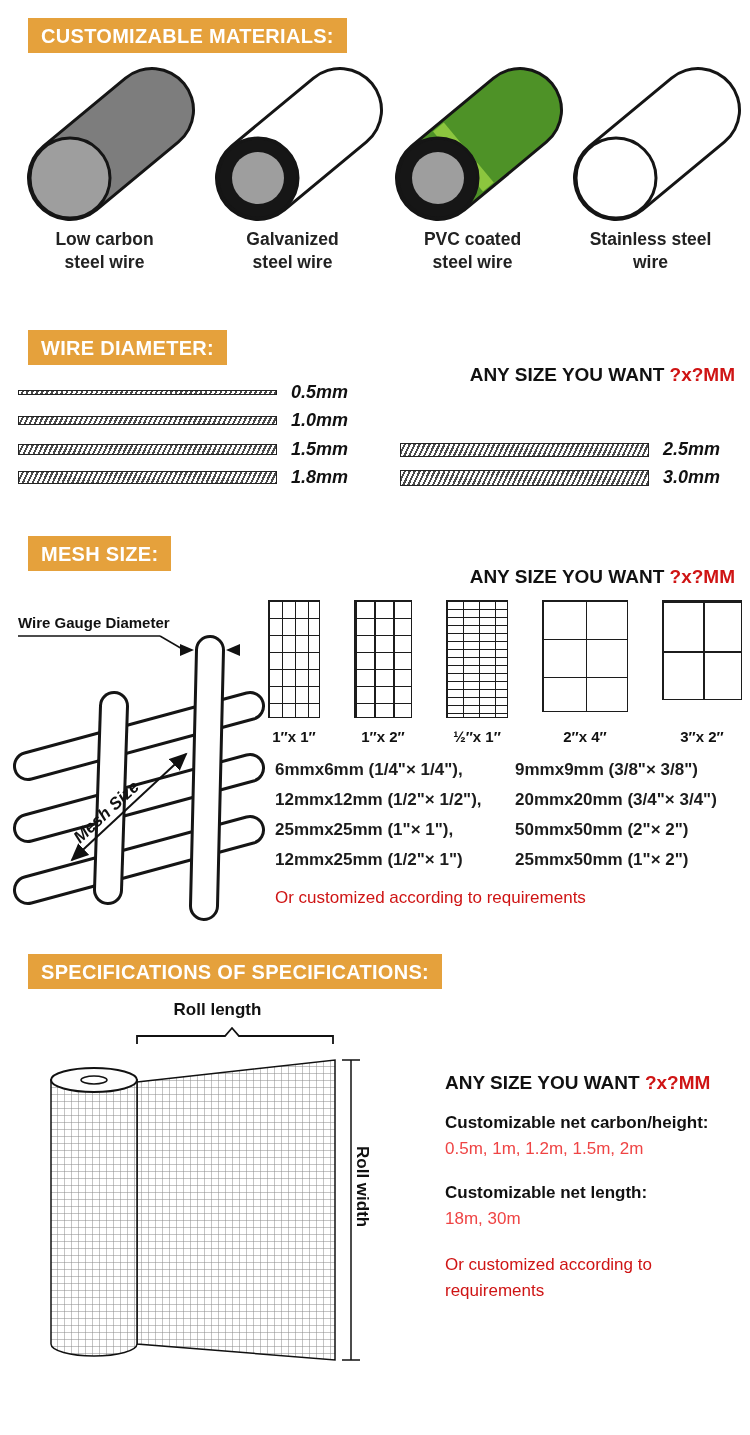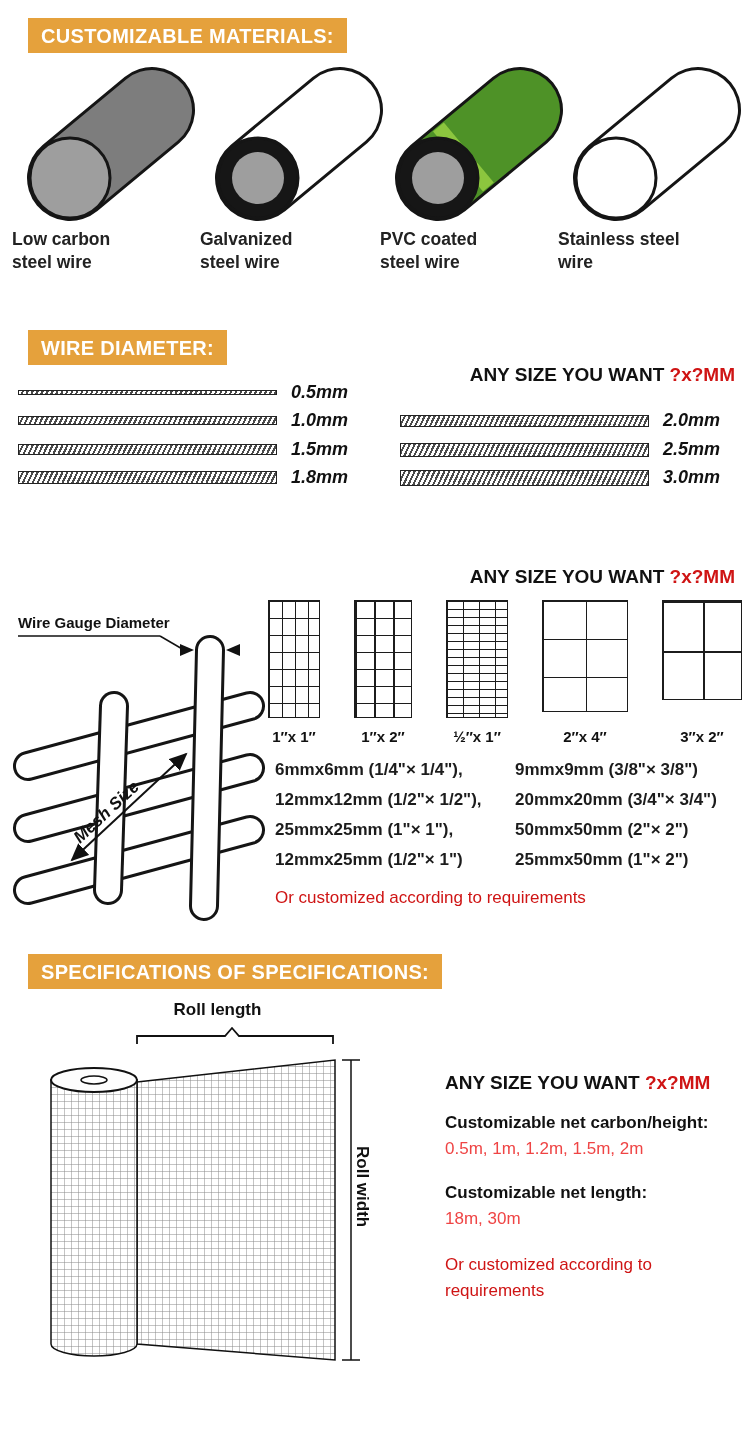--- a/index.html
+++ b/index.html
@@ -6,21 +6,21 @@
   body { font-family:"Liberation Sans", sans-serif; background:#fff; color:var(--text,#1f1f1f); }
   .page { position:relative; width:750px; height:1435px; background:#fff; overflow:hidden; }
 
   .badge { position:absolute; background:var(--accent,#e5a13c); color:#fff; font-weight:700;
            font-size:20px; line-height:1; padding:8px 13px 7px; letter-spacing:.3px; }
 
   .any-size { position:absolute; right:15px; font-weight:700; font-size:19px; color:#111; white-space:nowrap; }
   .any-size.left { right:auto; left:445px; }
   .any-size .red { color:var(--highlight-red,#cf1414); }
 
-  .material { position:absolute; width:185px; text-align:left; }
+  .material { position:absolute; width:185px; text-align:center; }
   .material svg { display:block; margin:0 auto; }
   .material-label { font-weight:700; font-size:17.5px; line-height:1.3; color:#222; margin-top:2px; }
 
   .wire-row { position:absolute; display:flex; align-items:center; }
   .hatch { flex:1; border:1px solid #222;
            background:repeating-linear-gradient(115deg,#fff 0 2.5px,#4a4a4a 2.5px 4.5px); }
   .wire-label { font-weight:700; font-size:18px; margin-left:14px; width:72px; color:#111;font-style:italic; }
 
   .abs { position:absolute; }
   svg text { font-family:"Liberation Sans", sans-serif; }
@@ -131,33 +131,30 @@
   </div>
   <div class="wire-row" style="left:18px;top:439px;width:345px">
     <div class="hatch" style="height:11px"></div>
     <span class="wire-label">1.5mm</span>
   </div>
   <div class="wire-row" style="left:18px;top:467px;width:345px">
     <div class="hatch" style="height:13px"></div>
     <span class="wire-label">1.8mm</span>
   </div>
 
-  <div class="wire-row" style="left:400px;top:410px;width:335px">
-    <div class="hatch" style="height:12px"></div>
-    <span class="wire-label">2.0mm</span>
-  </div>
   <div class="wire-row" style="left:400px;top:439px;width:335px">
     <div class="hatch" style="height:14px"></div>
     <span class="wire-label">2.5mm</span>
   </div>
   <div class="wire-row" style="left:400px;top:467px;width:335px">
     <div class="hatch" style="height:16px"></div>
     <span class="wire-label">3.0mm</span>
   </div>
 
+  <div class="badge" style="left:28px;top:536px">MESH SIZE:</div>
 
   <div class="any-size" style="top:566px">
     <span>ANY SIZE YOU WANT </span><span class="red">?x?MM</span>
   </div>
 
   <svg class="abs" style="left:12px;top:598px" width="258" height="330" viewBox="0 0 258 330">
     <defs>
       <marker id="arr" markerWidth="10" markerHeight="8" refX="8" refY="4" orient="auto-start-reverse">
         <path d="M0,0 L9,4 L0,8 Z" fill="#111"></path>
       </marker>

